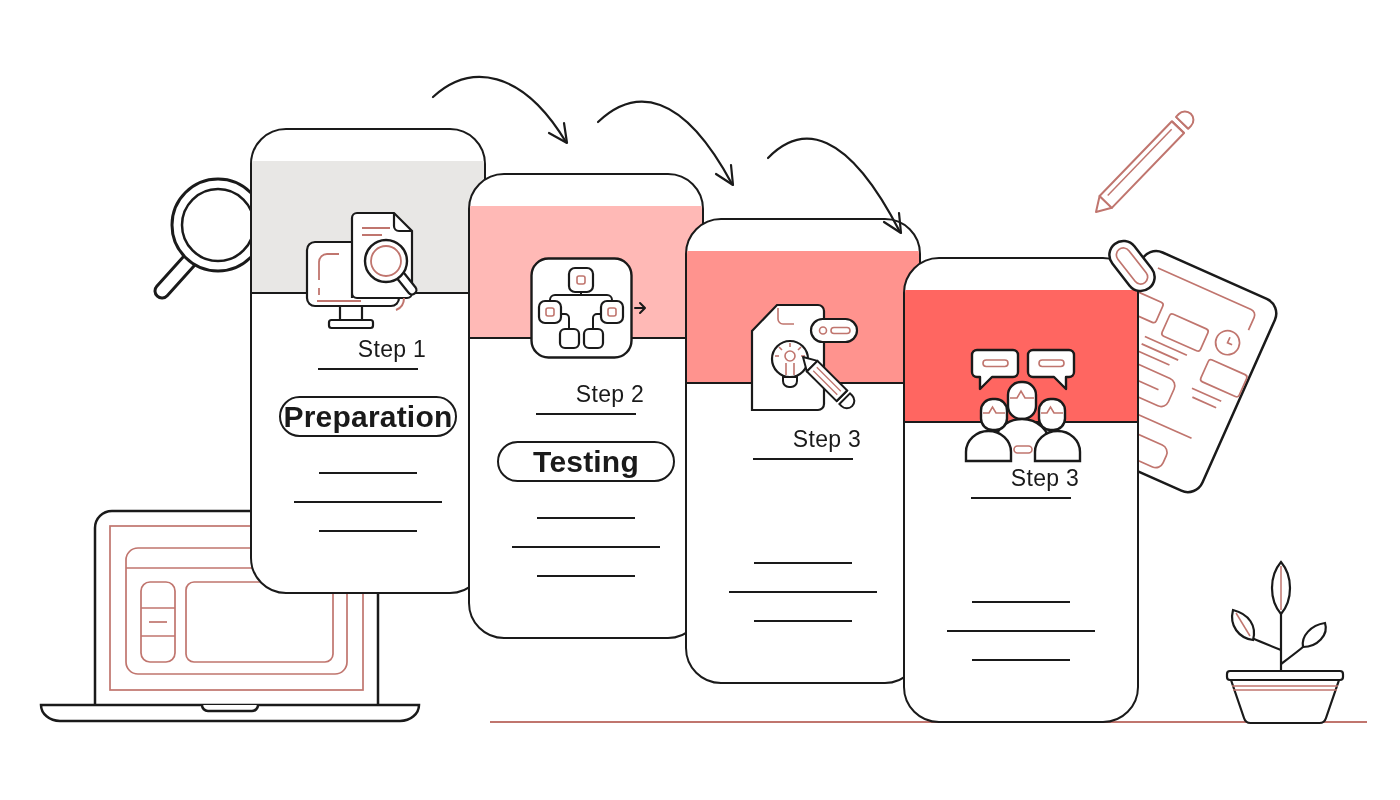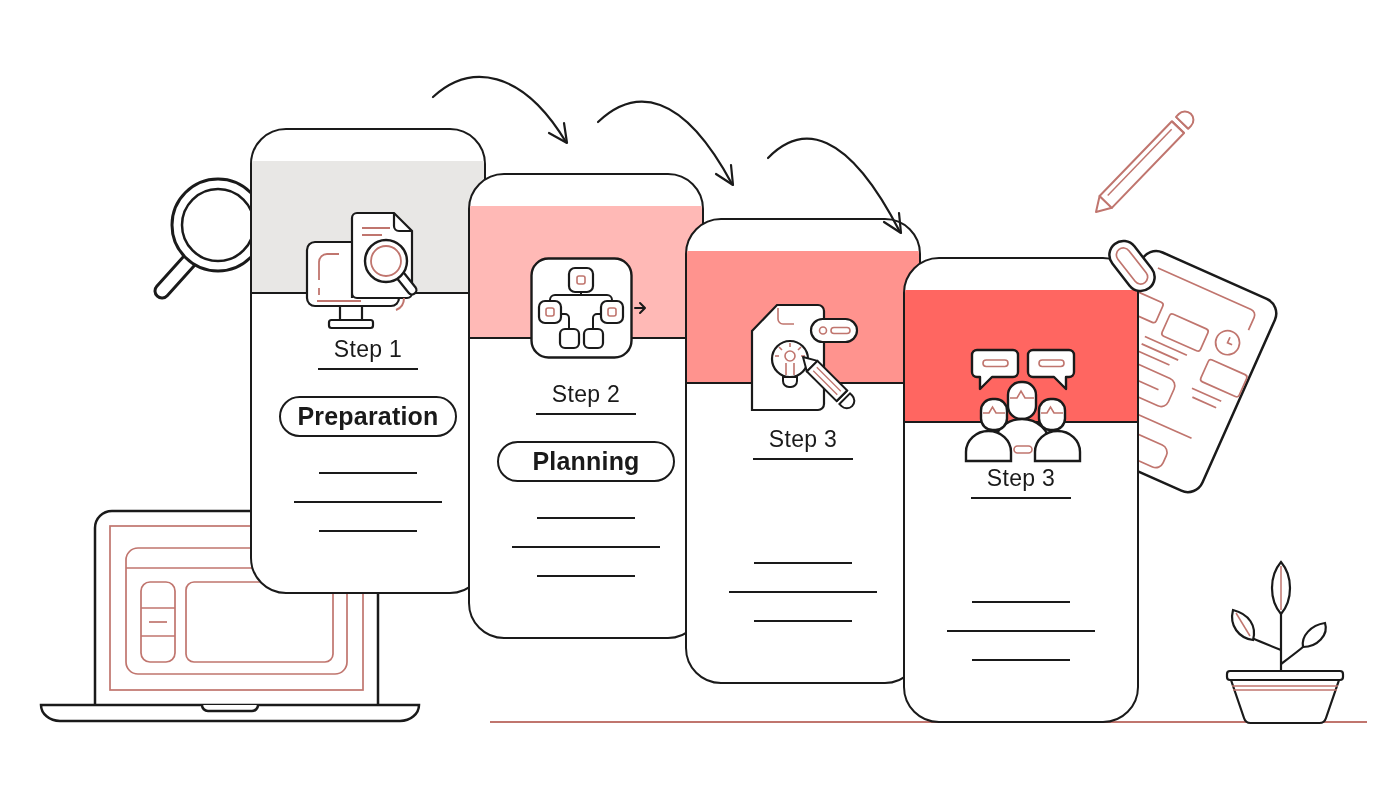--- a/index.html
+++ b/index.html
@@ -11,40 +11,41 @@
   #canvas{
     position:relative;width:1400px;height:800px;background:var(--bg);
     overflow:hidden;font-family:"Liberation Sans", sans-serif;color:var(--outline);
   }
   .abs{position:absolute;}
   
   .card{
     position:absolute;width:236px;height:466px;background:#fff;
     border:2.5px solid var(--outline);border-radius:36px;overflow:hidden;
     box-sizing:border-box;
+    padding-left:24px;
   }
   .band{
     position:absolute;top:31px;left:0;right:0;height:131px;
     border-bottom:2.5px solid var(--outline);
   }
   .card svg.icon{position:absolute;}
   .step{
     position:absolute;top:206px;width:100%;text-align:center;
     font-size:23px;letter-spacing:.3px;
   }
   .step-underline{
     position:absolute;top:238px;left:50%;transform:translateX(-50%);
     width:100px;height:2px;background:var(--outline);
   }
   .pill{
     position:absolute;top:266px;left:50%;transform:translateX(-50%);
     width:178px;height:41px;box-sizing:border-box;
     border:2.5px solid var(--outline);border-radius:22px;background:#fff;
     display:flex;align-items:center;justify-content:center;
-    font-size:25px;font-weight:bold;letter-spacing:.2px;
+    font-size:30px;font-weight:bold;letter-spacing:.2px;
   }
   .ln{position:absolute;left:50%;transform:translateX(-50%);height:2px;background:var(--outline);}
   .ln1{top:342px;width:98px}
   .ln2{top:371px;width:148px}
   .ln3{top:400px;width:98px}
   .ground{
     position:absolute;left:490px;top:721px;width:877px;height:2px;
     background:var(--accent);z-index:0;
   }
 </style>
@@ -189,21 +190,21 @@
         <rect x="16" y="51" width="8" height="8" rx="2"></rect>
         <rect x="78" y="51" width="8" height="8" rx="2"></rect>
       </g>
       <g fill="none" stroke="#1a1a1a" stroke-width="2" stroke-linecap="round" stroke-linejoin="round">
         <line x1="105" y1="51" x2="114" y2="51"></line>
         <path d="M110,46 L115,51 L110,56"></path>
       </g>
     </svg>
     <div class="step">Step 2</div>
     <div class="step-underline"></div>
-    <div class="pill">Planning</div>
+    <div class="pill">Testing</div>
     <div class="ln ln1"></div>
     <div class="ln ln2"></div>
     <div class="ln ln3"></div>
   </div>
 
   <div class="card" style="left:685px;top:218px;z-index:5">
     <div class="band" style="background: rgb(255, 147, 142);"></div>
     <svg class="icon" style="left:62px;top:81px" width="112" height="122" viewBox="0 0 112 122">
       <path d="M3,109 V30 L28,4 H69 a6,6 0 0 1 6,6 V103 a6,6 0 0 1 -6,6 Z" fill="#fff" stroke="#1a1a1a" stroke-width="2.2"></path>
       <path d="M29,7 v11 a5,5 0 0 0 5,5 h11" fill="none" stroke="#c0756e" stroke-width="1.6"></path>

